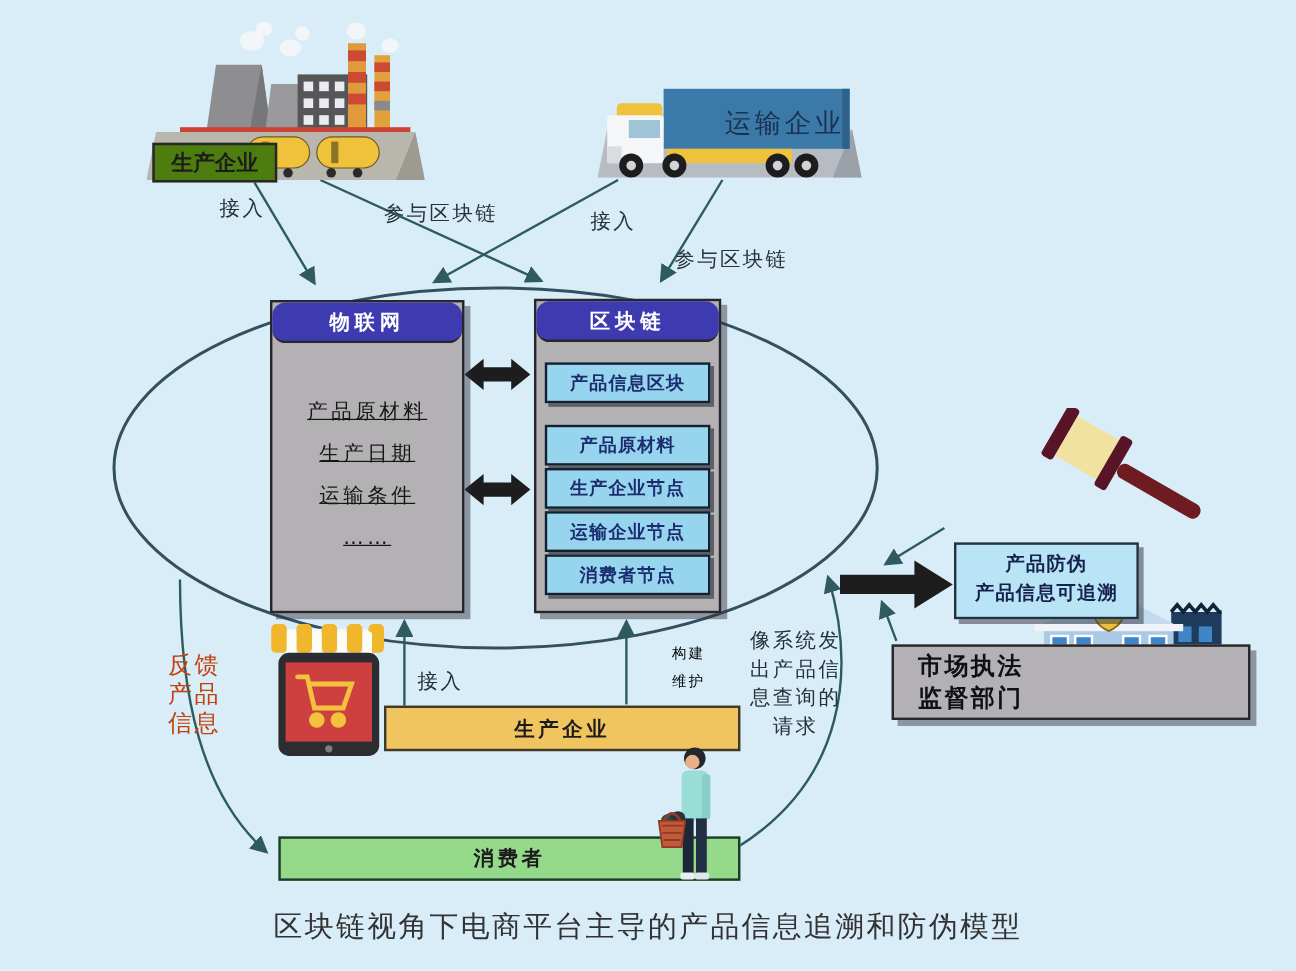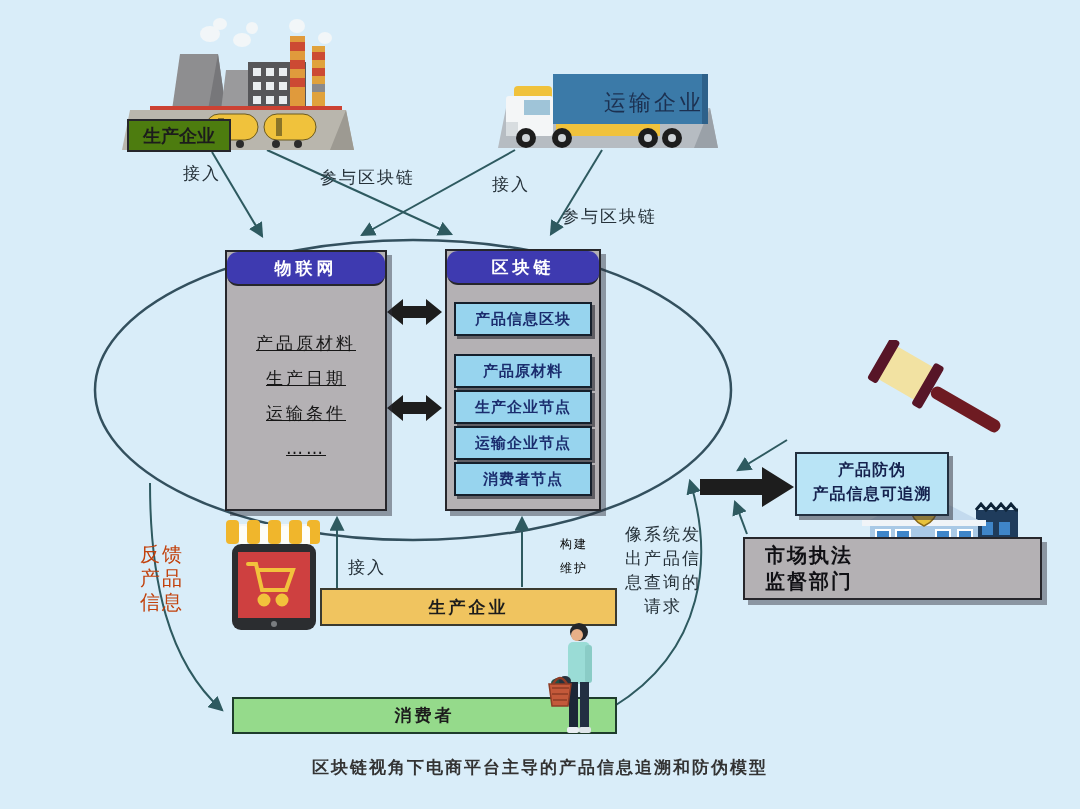--- a/index.html
+++ b/index.html
@@ -20,21 +20,21 @@
            font-weight:bold;color:#101014;z-index:2;}
   .graybox .ln{display:block;line-height:26px;font-size:20px;letter-spacing:2px;}
   .bluebox{position:absolute;background:#b9e4f6;border:2px solid #223040;box-shadow:4px 4px 0 rgba(45,45,55,.5);
            z-index:4;text-align:center;color:#15224e;font-weight:bold;font-size:16px;letter-spacing:1px;}
   .bluebox .ln{display:block;line-height:24px;}
   .bar{position:absolute;display:flex;align-items:center;justify-content:center;font-weight:bold;
        font-size:17px;letter-spacing:3px;z-index:2;color:#1c1c1c;}
   #ecommerce-bar{left:320px;top:588px;width:293px;height:34px;background:#f0c45f;border:2px solid #3a3a30;}
   #consumer-bar{left:232px;top:697px;width:381px;height:33px;background:#95da8b;border:2px solid #1e3c2c;}
   #system-label{left:98px;top:344px;width:126px;text-align:center;font-size:17px;line-height:31px;color:#1a262e;z-index:2;}
-  #caption{left:0;top:756px;width:1080px;text-align:center;font-size:17px;font-weight:700;color:#333;letter-spacing:2px;z-index:2;}
+  #caption{left:0;top:756px;width:1080px;text-align:center;font-size:24px;font-weight:400;color:#333;letter-spacing:2px;z-index:2;}
   .ill{position:absolute;z-index:2;}
   #producer-tag{left:127px;top:119px;width:100px;height:29px;background:#4d7c0f;border:2px solid #26262b;
                 display:flex;align-items:center;justify-content:center;font-size:18px;font-weight:bold;z-index:3;}
   #transporter-tag{left:556px;top:88px;width:148px;text-align:right;font-size:22px;font-weight:normal;
                    color:#1c3050;letter-spacing:3px;z-index:3;}
   .mln{display:block;line-height:24px;text-align:center;}
 </style>
 </head>
 <body>
 

